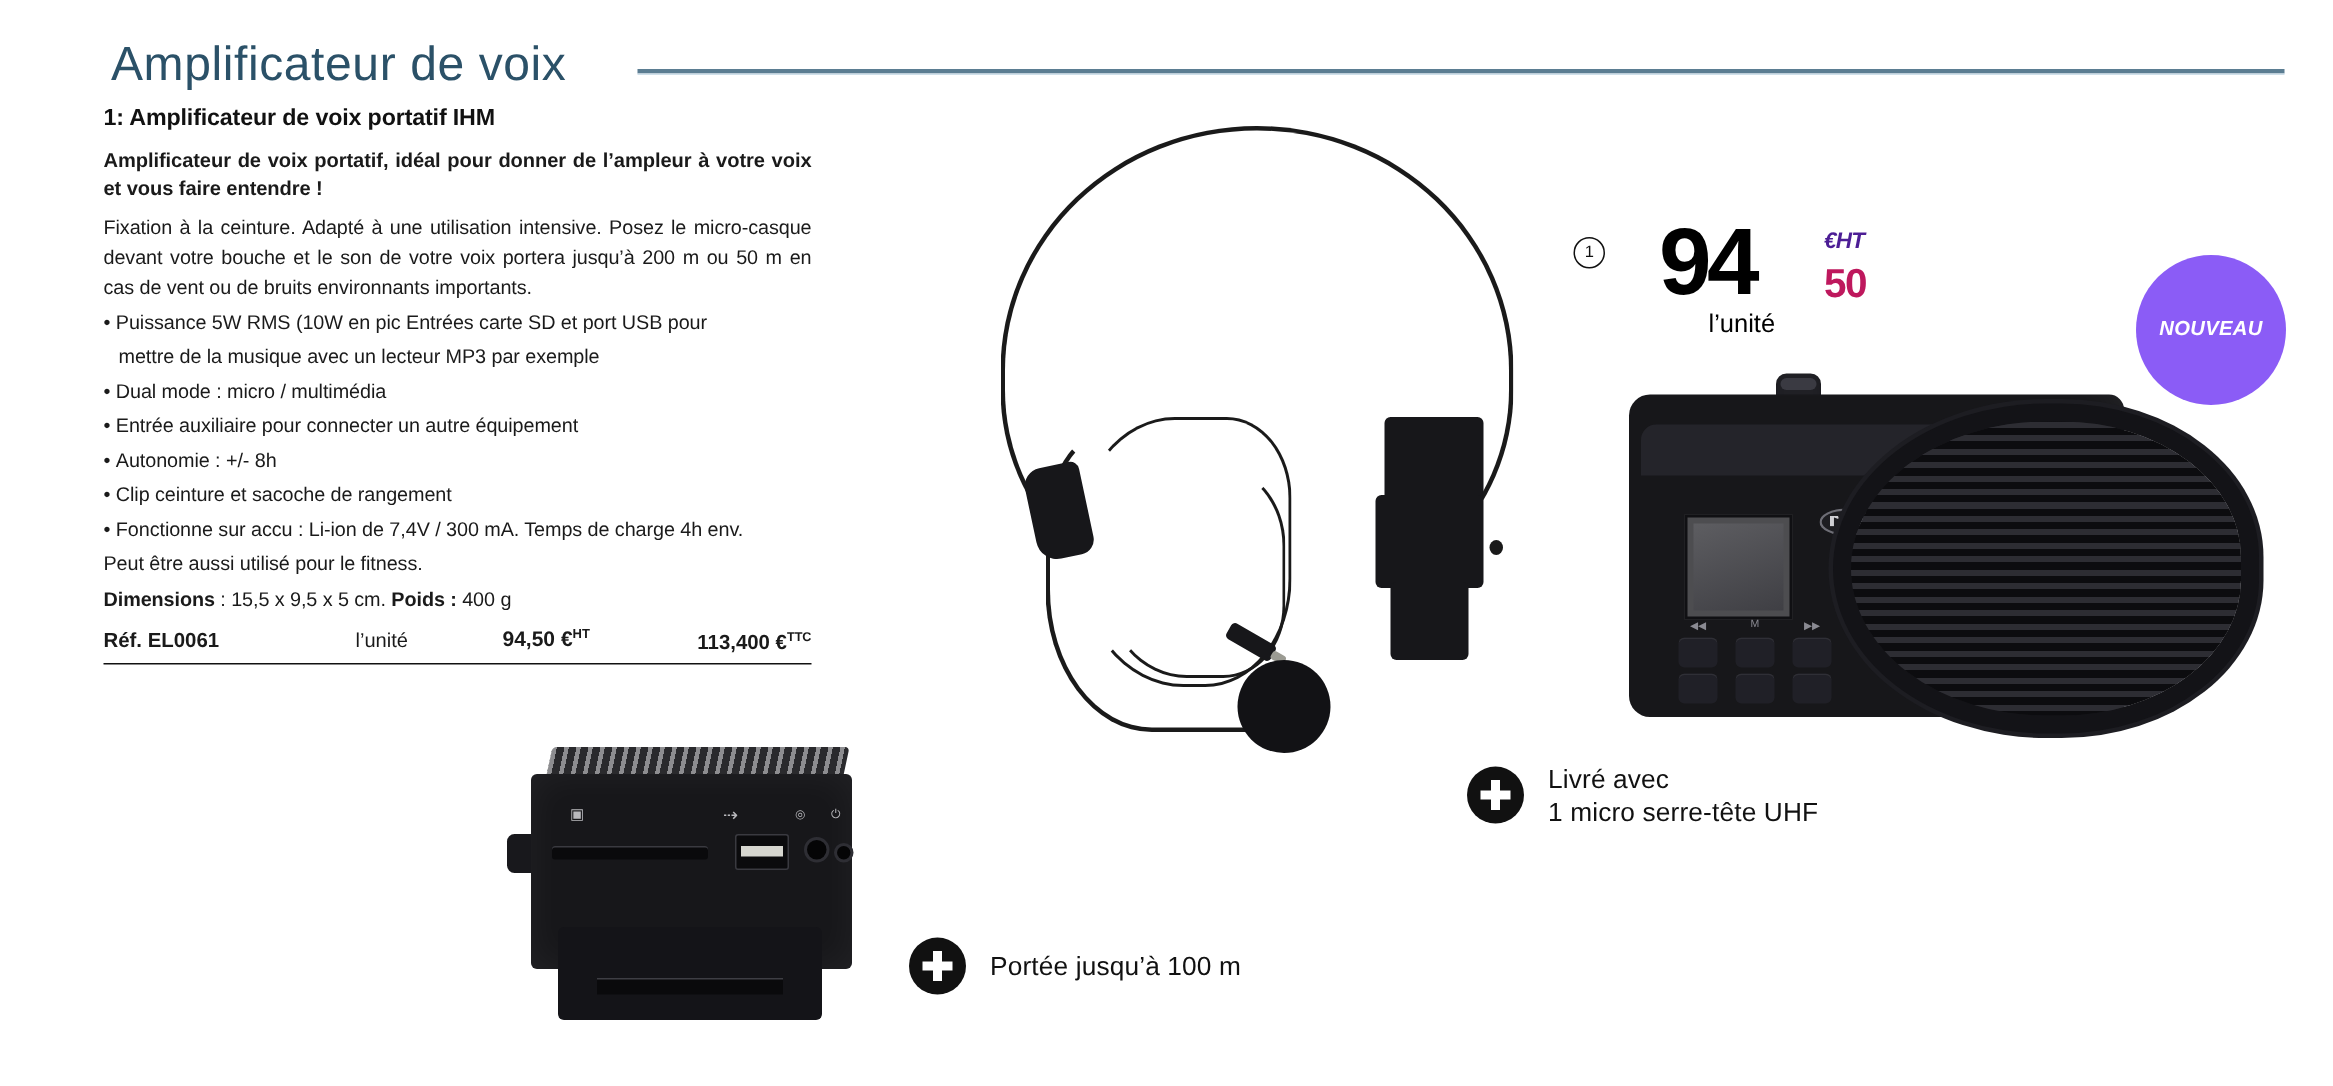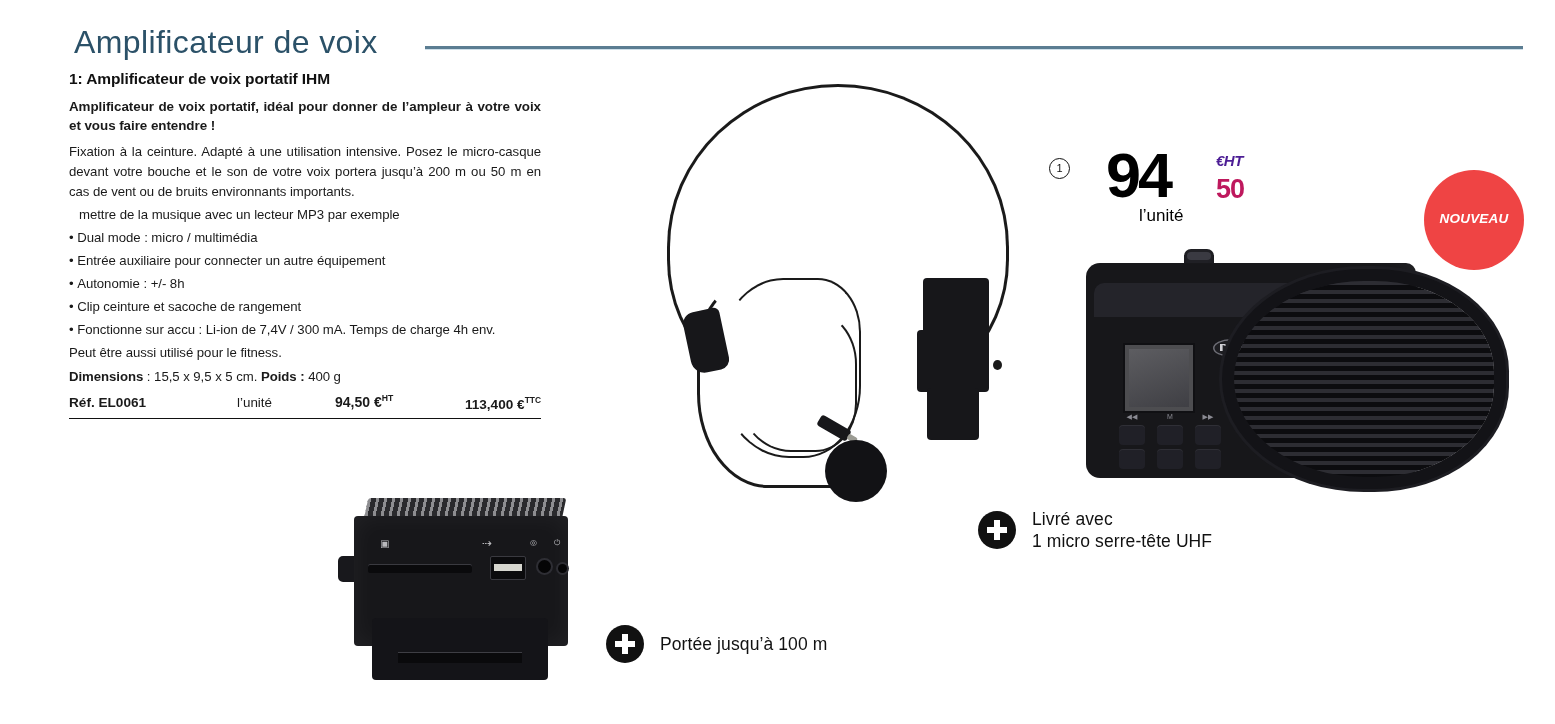--- a/index.html
+++ b/index.html
@@ -266,20 +266,21 @@
 
 <div class="left-col">
 
   <div class="prod-heading">1: Amplificateur de voix portatif IHM</div>
 
   <p class="lead">Amplificateur de voix portatif, idéal pour donner de l’ampleur à votre voix et vous faire entendre !</p>
 
   <p class="para">Fixation à la ceinture. Adapté à une utilisation intensive. Posez le micro-casque devant votre bouche et le son de votre voix portera jusqu’à 200 m ou 50 m en cas de vent ou de bruits environnants importants.</p>
 
   <ul class="bullets">
+    <li>Puissance 5W RMS (10W en pic Entrées carte SD et port USB pour</li>
     <li class="cont">mettre de la musique avec un lecteur MP3 par exemple</li>
     <li>Dual mode : micro / multimédia</li>
     <li>Entrée auxiliaire pour connecter un autre équipement</li>
     <li>Autonomie : +/- 8h</li>
     <li>Clip ceinture et sacoche de rangement</li>
     <li>Fonctionne sur accu : Li-ion de 7,4V / 300 mA. Temps de charge 4h env.</li>
   </ul>
 
   <p class="tail">Peut être aussi utilisé pour le fitness.</p>
 
@@ -296,21 +297,21 @@
 </div>
 
 <div class="price-block">
   <div class="idx-circle">1</div>
   <div class="price-main">94</div>
   <div class="price-cur">€HT</div>
   <div class="price-cents">50</div>
   <div class="price-unit">l’unité</div>
 </div>
 
-<div class="badge-nouveau" style="background: #ef4444;">
+<div class="badge-nouveau" style="background: #8b5cf6;">
   <span>NOUVEAU</span>
 </div>
 
 <div class="callout" id="callout-livre">
   <div class="plus-dot"></div>
   <div class="callout-text">
     <div>Livré avec</div>
     <div>1 micro serre-tête UHF</div>
   </div>
 </div>

